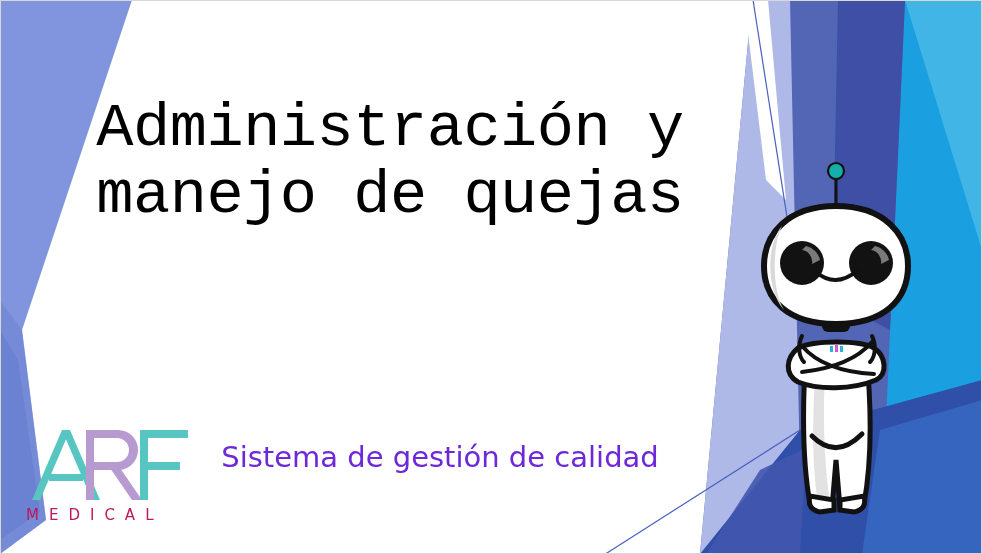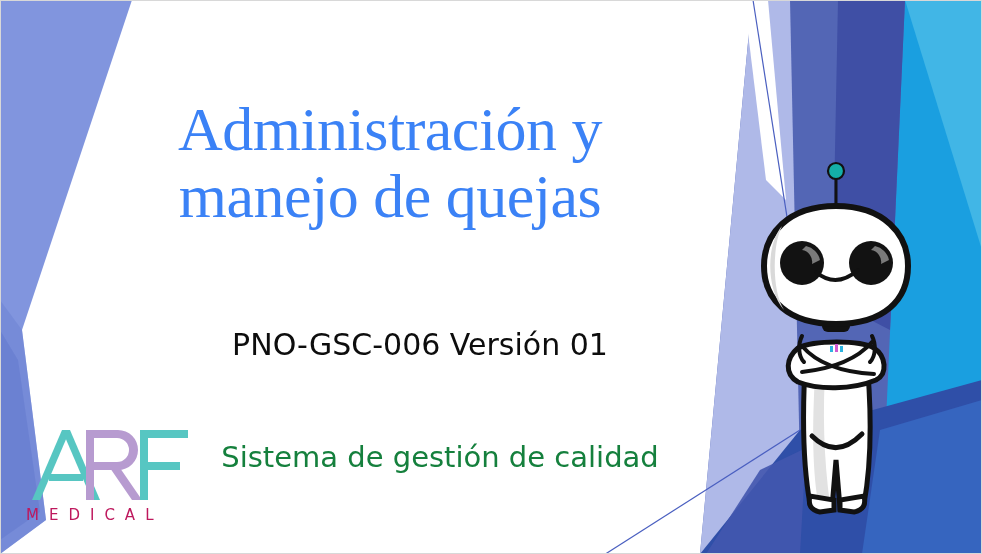--- a/index.html
+++ b/index.html
@@ -30,22 +30,22 @@
     width: 760px;
     height: 554px;
     z-index: 5;
   }
   #title {
     position: absolute;
     left: 40px;
     top: 96px;
     width: 700px;
     text-align: center;
-    color: #3b82f6;
-    font-family: Liberation Serif, serif;
+    color: #000000;
+    font-family: Liberation Mono, monospace;
     font-weight: 400;
     font-size: 62px;
     line-height: 1.08;
     letter-spacing: -0.5px;
     white-space: pre-line;
   }
   #subtitle {
     position: absolute;
     left: 40px;
     top: 327px;
@@ -56,21 +56,21 @@
     font-weight: 400;
     font-size: 30px;
     letter-spacing: 0px;
   }
   #tagline {
     position: absolute;
     left: 60px;
     top: 440px;
     width: 760px;
     text-align: center;
-    color: #15803d;
+    color: #6d28d9;
     font-family: "DejaVu Sans", sans-serif;
     font-weight: 400;
     font-size: 29px;
   }
   
   #logo {
     position: absolute;
     left: 22px;
     top: 424px;
     width: 180px;
@@ -133,21 +133,20 @@
 
     <line x1="753" y1="0" x2="800" y2="300" stroke="#4A5FC0" stroke-width="1.2"></line>
     <line x1="596" y1="560" x2="800" y2="430" stroke="#4A5FC0" stroke-width="1.2"></line>
 
     <rect x="0.5" y="0.5" width="981" height="553" fill="none" stroke="#d8d8d8" stroke-width="1"></rect>
   </svg>
 
   <div class="text-layer">
     <div id="title">Administración y
 manejo de quejas</div>
-    <div id="subtitle">PNO-GSC-006 Versión 01</div>
     <div id="tagline">Sistema de gestión de calidad</div>
   </div>
 
   <div id="logo">
     <svg id="logo-mark" viewBox="0 0 180 80">
 
       <path d="M10 76 L40 6 L48 6 L18 76 Z" fill="#57C6C2"></path>
       <path d="M40 6 L48 6 L78 76 L70 76 Z" fill="#57C6C2"></path>
       <rect x="27" y="50" width="34" height="7" fill="#57C6C2"></rect>
 

